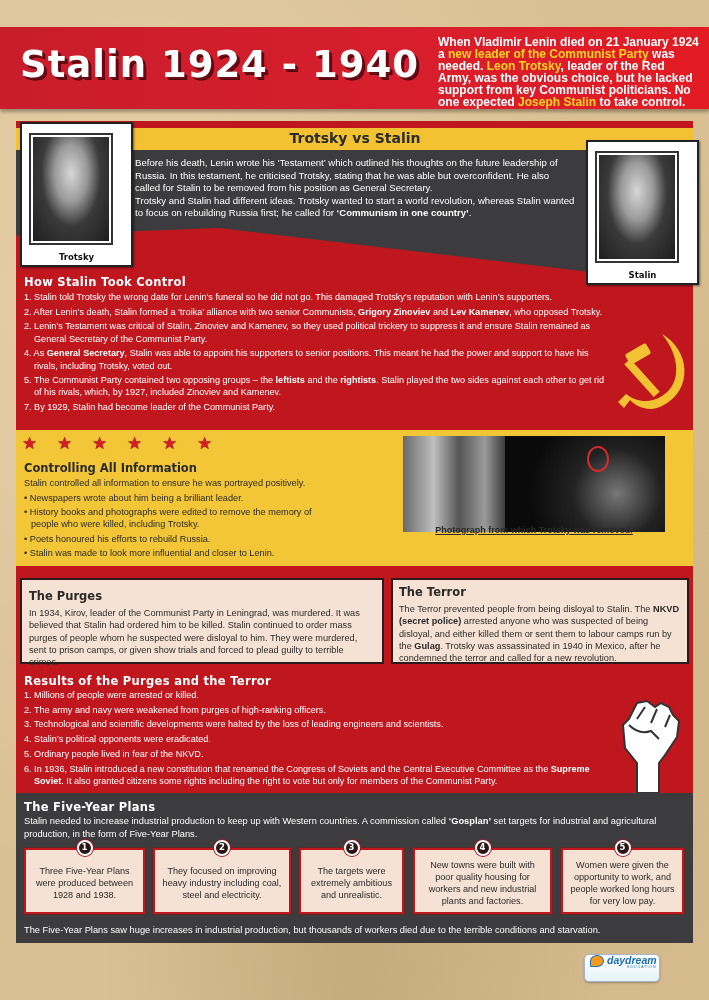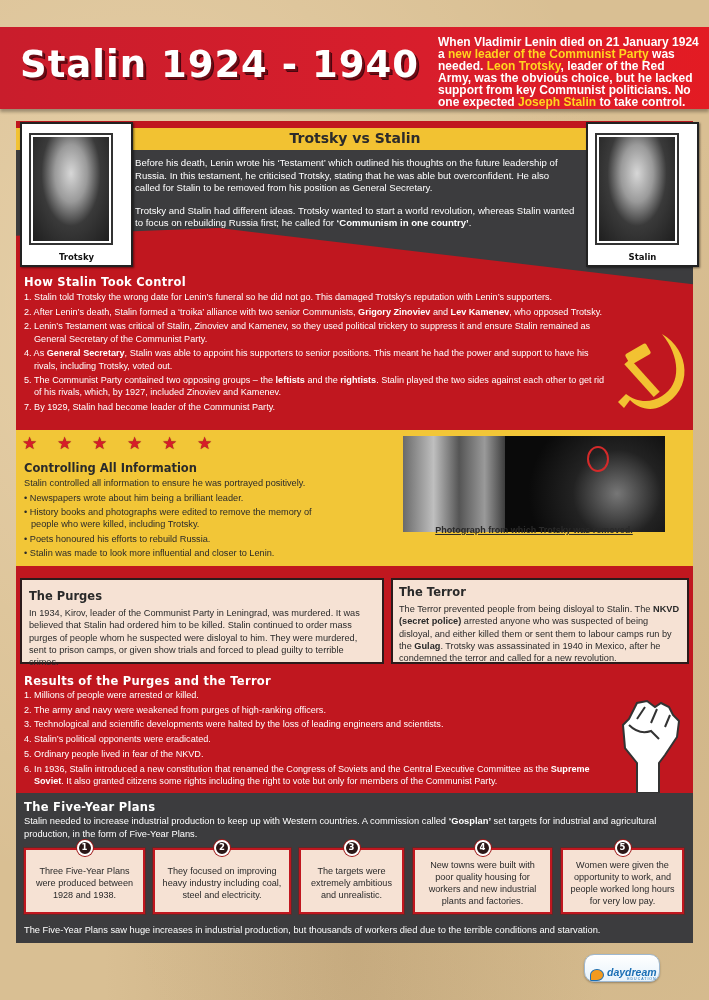--- a/index.html
+++ b/index.html
@@ -42,21 +42,21 @@
     left: 16px; top: 228px; width: 677px; height: 64px; background: #c0171f;
     clip-path: polygon(0 12%, 30% 0, 100% 88%, 100% 100%, 0 100%);
   }
 
   .tvs-title {
     left: 130px; top: 130px; width: 450px; text-align: center; font-size: 14px; color: #2b2b2b;
   }
   .tvs-body {
     left: 135px; top: 157px; width: 440px; font-size: 9.6px; line-height: 12.6px; color: #fff;
   }
-  .tvs-body p + p { margin-top: 10px; }
+  .tvs-body p + p { }
 
   .portrait {
     width: 113px; height: 145px; background: #fff; border: 2px solid #222;
     box-shadow: 1px 1px 2px rgba(0,0,0,0.5);
   }
   .portrait .frame {
     position: absolute; left: 7px; top: 9px; width: 84px; height: 112px;
     border: 2px solid #333; padding: 2px; background: #fff;
   }
   .portrait .photo {
@@ -105,22 +105,22 @@
   }
   .badge {
     position: absolute; top: -10px; left: 50%; transform: translateX(-50%);
     width: 16px; height: 16px; border-radius: 50%; background: #2a1616; border: 2px solid #fff;
     box-shadow: 0 0 0 1px #a01a1a; color: #fff; font-size: 8.5px; font-weight: bold;
     display: flex; align-items: center; justify-content: center; font-family: "DejaVu Sans", sans-serif;
   }
 
   .logo {
     left: 584px; top: 954px; width: 76px; height: 28px; background: linear-gradient(#fff,#e7f2fb);
-    border: 1px solid #9fb8d0; border-radius: 10px; box-shadow: 0 1px 2px rgba(0,0,0,0.3);
-    display: flex; align-items: flex-end; padding-left: 5px; gap: 3px;
+    border: 1px solid #9fb8d0; border-radius: 5px; box-shadow: 0 1px 2px rgba(0,0,0,0.3);
+    display: flex; align-items: flex-start; padding-left: 5px; gap: 3px;
   }
   .logo .mark { width: 14px; height: 12px; background: #f39a1f; border-radius: 50% 50% 50% 10%; border: 1px solid #1b6fb5; }
   .logo .brand { font-size: 10.5px; font-weight: bold; color: #1b6fb5; font-style: italic; line-height: 10px; }
   .logo .sub { font-size: 3.5px; color: #1b6fb5; letter-spacing: 1px; text-align: right; }
 </style>
 </head>
 <body>
 
 <div class="abs banner"></div>
 <div class="abs banner-title display">Stalin 1924 - 1940</div>
@@ -136,21 +136,21 @@
   <p>Before his death, Lenin wrote his ‘Testament’ which outlined his thoughts on the future leadership of Russia. In this testament, he criticised Trotsky, stating that he was able but overconfident. He also called for Stalin to be removed from his position as General Secretary.</p>
   <p><span>Trotsky and Stalin had different ideas. Trotsky wanted to start a world revolution, whereas Stalin wanted to focus on rebuilding Russia first; he called for </span><b>‘Communism in one country’</b><span>.</span></p>
 </div>
 
 <div class="abs portrait" style="left:20px; top:122px;">
   <div class="frame">
       <div class="photo"></div>
     </div>
   <div class="cap display">Trotsky</div>
 </div>
-<div class="abs portrait" style="left:586px; top:122px;">
+<div class="abs portrait" style="left:586px; top:140px;">
   <div class="frame">
       <div class="photo"></div>
     </div>
   <div class="cap display">Stalin</div>
 </div>
 
 <div class="abs sec-heading display" style="left:24px; top:275px;">How Stalin Took Control</div>
 <ul class="abs list" style="left:24px; top:291px; width:590px;">
     <li><span>1. Stalin told Trotsky the wrong date for Lenin’s funeral so he did not go. This damaged Trotsky’s reputation with Lenin’s supporters.</span></li>
     <li><span>2. After Lenin’s death, Stalin formed a ‘troika’ alliance with two senior Communists, </span><b>Grigory Zinoviev</b><span> and </span><b>Lev Kamenev</b><span>, who opposed Trotsky.</span></li>

